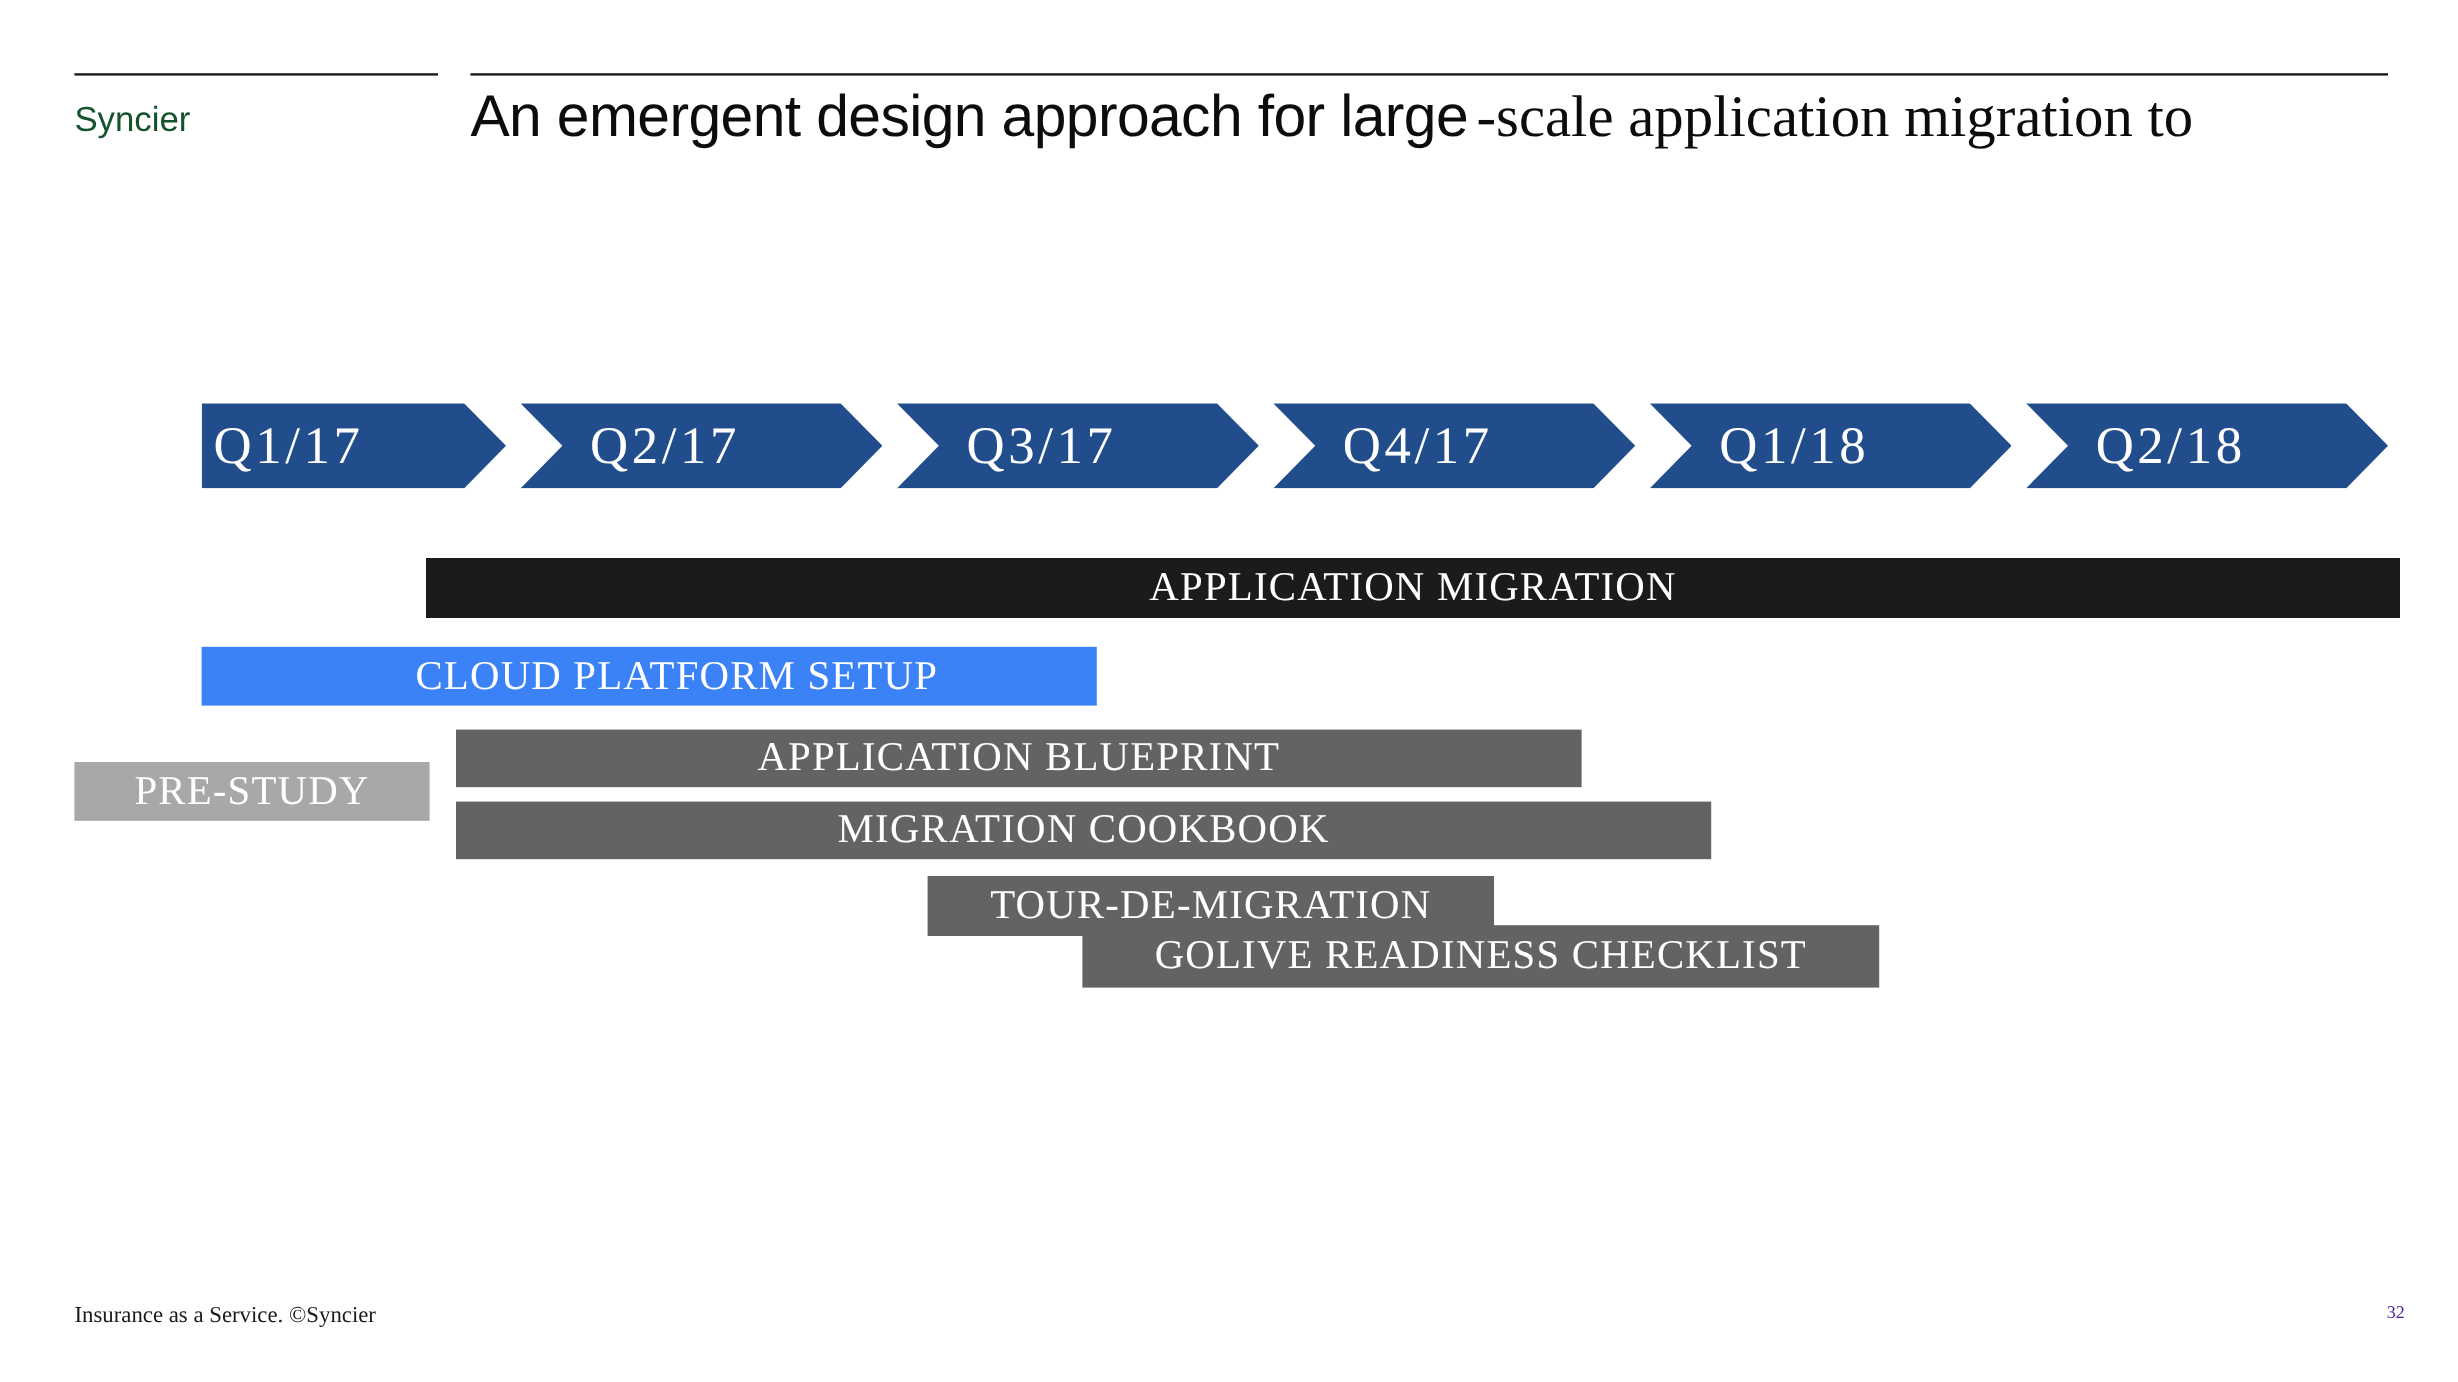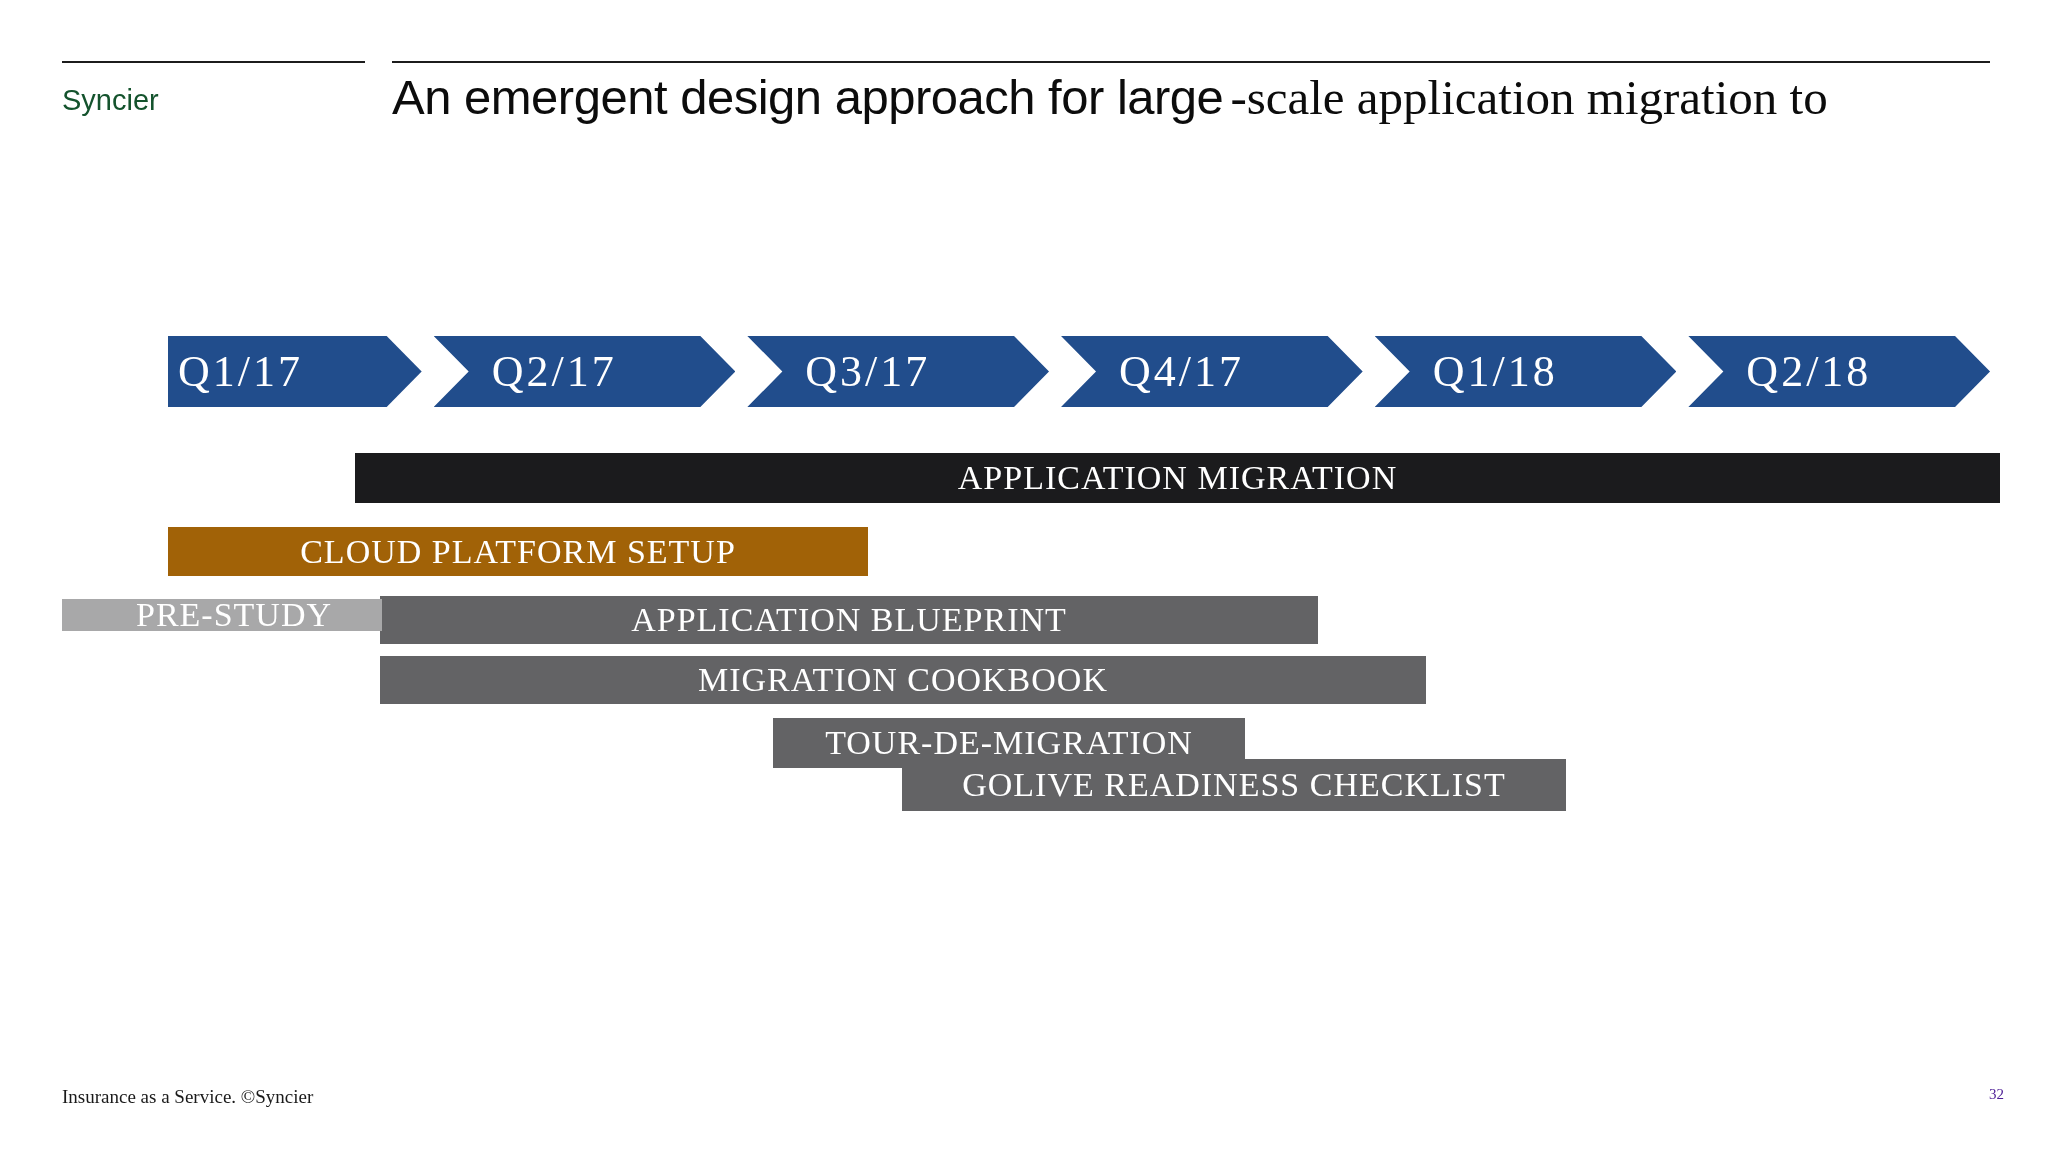--- a/index.html
+++ b/index.html
@@ -34,26 +34,26 @@
     clip-path:polygon(0 0, calc(100% - 35px) 0, 100% 50%, calc(100% - 35px) 100%, 0 100%, 35px 50%);
   }
   .chevron:first-child{
     padding-left:10px;
     clip-path:polygon(0 0, calc(100% - 35px) 0, 100% 50%, calc(100% - 35px) 100%, 0 100%);
   }
   
   .bar{
     position:absolute;display:flex;align-items:center;justify-content:center;
     color:#ffffff;font-family:"Liberation Serif",serif;font-size:34px;
-    letter-spacing:1px;white-space:nowrap;
+    letter-spacing:1px;white-space:nowrap;margin-top:12px;
   }
   .bar--app-migration{left:355px;top:453px;width:1645px;height:50px;background:#1b1b1d;}
-  .bar--cloud       {left:168px;top:527px;width:700px; height:49px;background:#a16207;}
+  .bar--cloud       {left:168px;top:527px;width:700px; height:49px;background:#3b82f6;padding-left:46px;}
   .bar--blueprint   {left:380px;top:596px;width:938px; height:48px;background:#636365;}
-  .bar--prestudy    {left:62px; top:599px;width:296px; height:32px;background:#a8a8a9;padding-left:24px;}
+  .bar--prestudy    {left:62px; top:623px;width:296px; height:49px;background:#a8a8a9;}
   .bar--cookbook    {left:380px;top:656px;width:1046px;height:48px;background:#636365;}
   .bar--tour        {left:773px;top:718px;width:472px; height:50px;background:#636365;}
   .bar--golive      {left:902px;top:759px;width:664px; height:52px;background:#636365;}
   
   .footer-left{
     position:absolute;left:62px;top:1086px;
     font-family:"Liberation Serif",serif;font-size:19px;color:#1a1a1a;
   }
   .page-number{
     position:absolute;right:44px;top:1086px;

